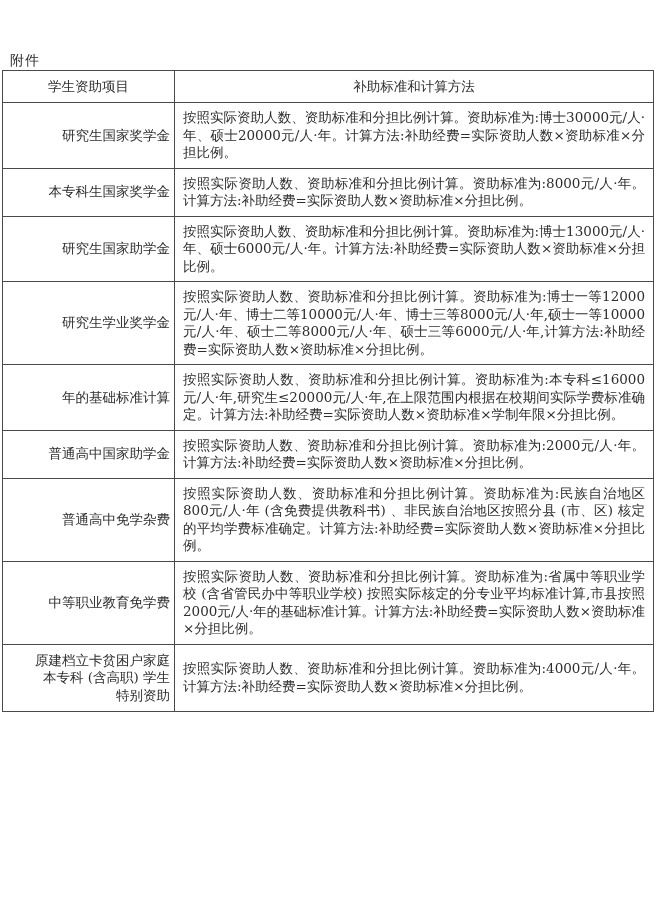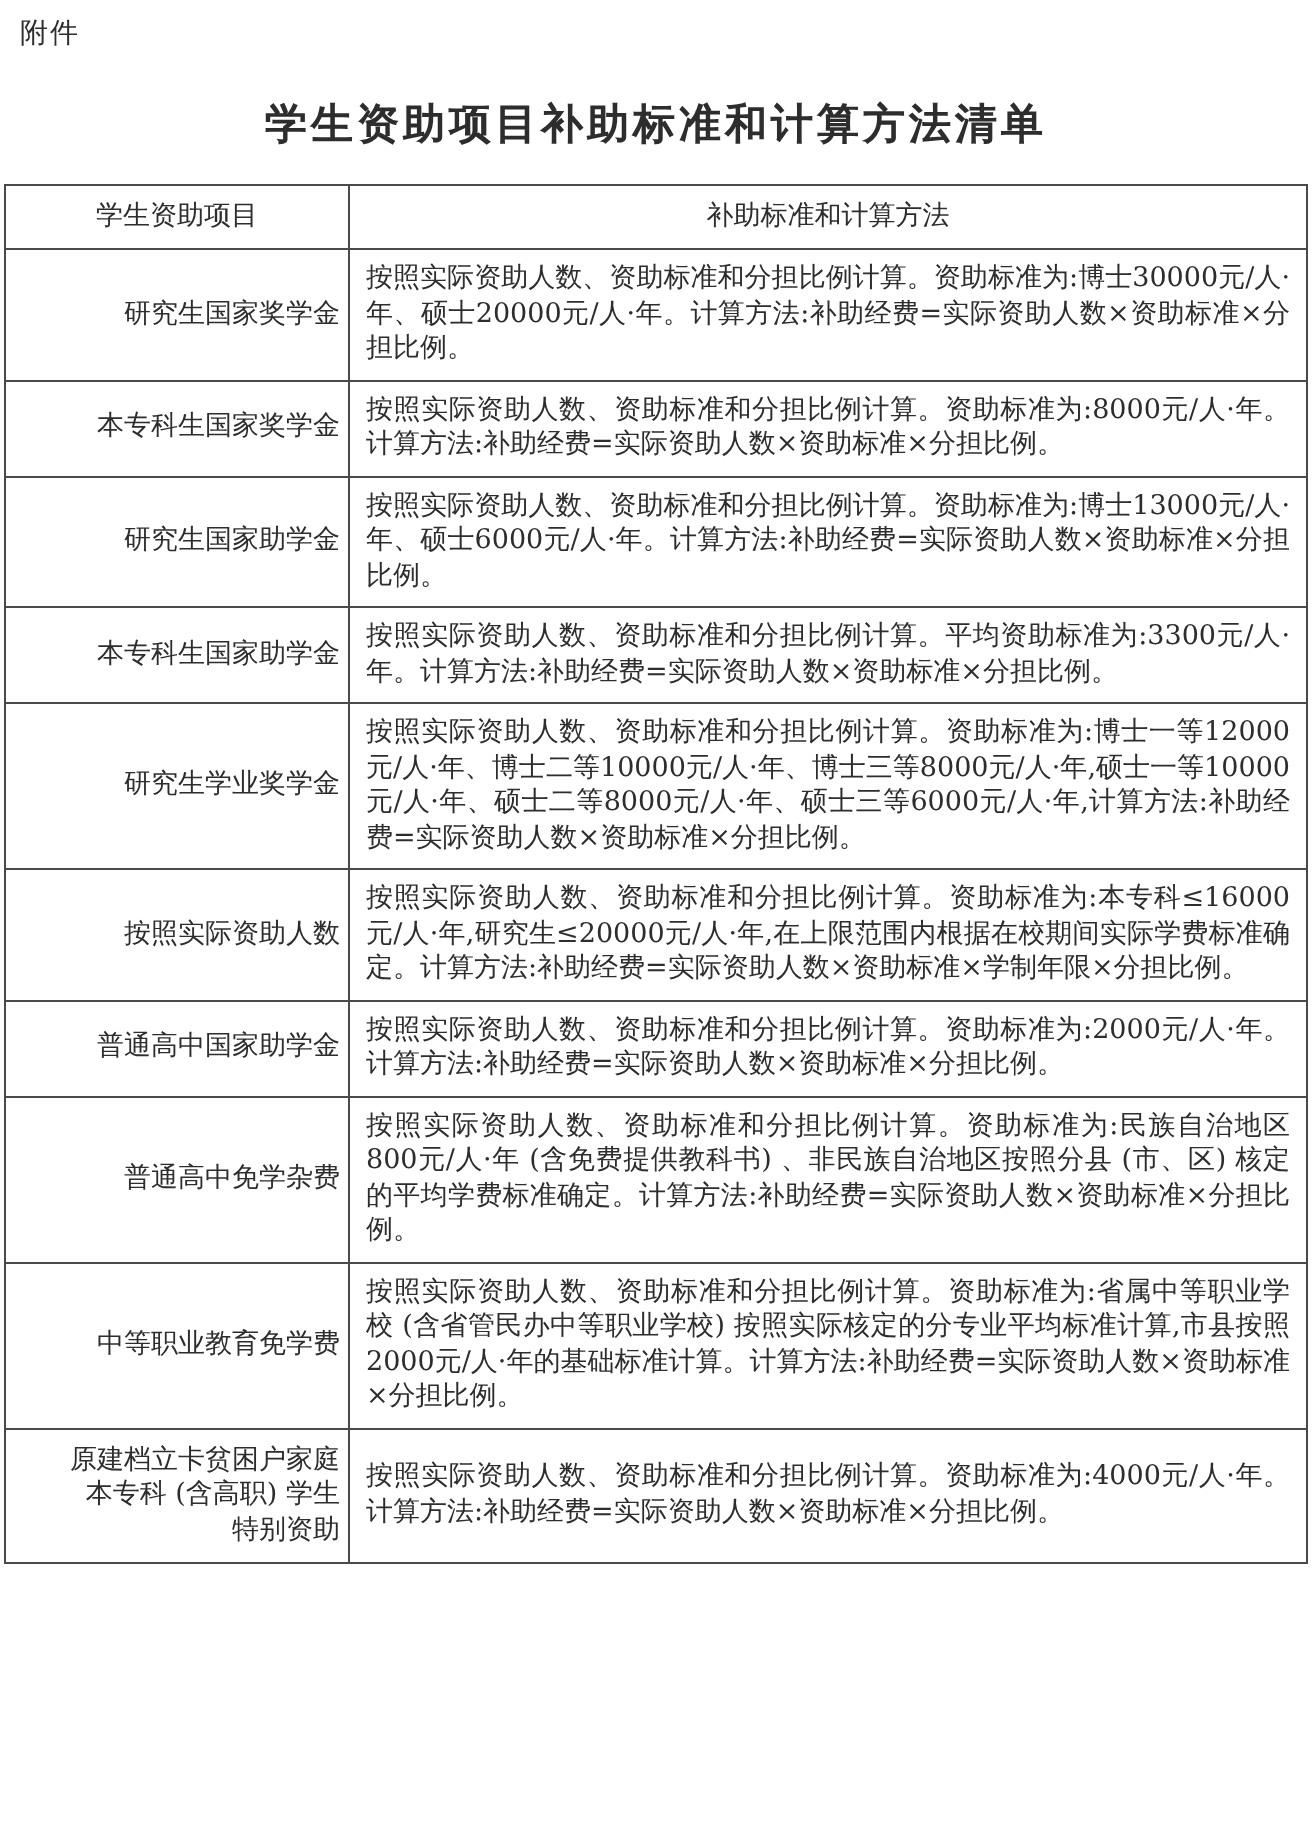--- a/index.html
+++ b/index.html
@@ -14,20 +14,21 @@
   .page {
     position: relative;
     width: 656px;
     height: 918px;
     box-sizing: border-box;
   }
   .attachment-label {
     padding: 8px 0 0 10px;
     font-size: 14px;
     letter-spacing: 1px;
+    margin-top: 44px;
   }
   .doc-title {
     text-align: center;
     font-size: 21px;
     font-weight: bold;
     letter-spacing: 2px;
     margin-top: 22px;
     margin-bottom: 16px;
   }
   table.aid-table {
@@ -62,21 +63,20 @@
     text-justify: inter-ideograph;
     padding: 6px 8px;
     margin-top: 36px;
   }
 </style>
 </head>
 <body>
 
 <div class="page">
   <div class="attachment-label">附件</div>
-  <div class="doc-title">学生资助项目补助标准和计算方法清单</div>
 
   <table class="aid-table">
     <thead>
       <tr>
         <th class="col-project">学生资助项目</th>
         <th class="col-method">补助标准和计算方法</th>
       </tr>
     </thead>
     <tbody>
       <tr>
@@ -85,29 +85,25 @@
       </tr>
       <tr>
         <td class="project-cell">本专科生国家奖学金</td>
         <td class="method-cell">按照实际资助人数、资助标准和分担比例计算。资助标准为:8000元/人·年。计算方法:补助经费=实际资助人数×资助标准×分担比例。</td>
       </tr>
       <tr>
         <td class="project-cell">研究生国家助学金</td>
         <td class="method-cell">按照实际资助人数、资助标准和分担比例计算。资助标准为:博士13000元/人·年、硕士6000元/人·年。计算方法:补助经费=实际资助人数×资助标准×分担比例。</td>
       </tr>
       <tr>
-        <td class="project-cell">本专科生国家助学金</td>
-        <td class="method-cell">按照实际资助人数、资助标准和分担比例计算。平均资助标准为:3300元/人·年。计算方法:补助经费=实际资助人数×资助标准×分担比例。</td>
-      </tr>
-      <tr>
         <td class="project-cell">研究生学业奖学金</td>
         <td class="method-cell">按照实际资助人数、资助标准和分担比例计算。资助标准为:博士一等12000元/人·年、博士二等10000元/人·年、博士三等8000元/人·年,硕士一等10000元/人·年、硕士二等8000元/人·年、硕士三等6000元/人·年,计算方法:补助经费=实际资助人数×资助标准×分担比例。</td>
       </tr>
       <tr>
-        <td class="project-cell">按照实际资助人数</td>
+        <td class="project-cell">年的基础标准计算</td>
         <td class="method-cell">按照实际资助人数、资助标准和分担比例计算。资助标准为:本专科≤16000元/人·年,研究生≤20000元/人·年,在上限范围内根据在校期间实际学费标准确定。计算方法:补助经费=实际资助人数×资助标准×学制年限×分担比例。</td>
       </tr>
       <tr>
         <td class="project-cell">普通高中国家助学金</td>
         <td class="method-cell">按照实际资助人数、资助标准和分担比例计算。资助标准为:2000元/人·年。计算方法:补助经费=实际资助人数×资助标准×分担比例。</td>
       </tr>
       <tr>
         <td class="project-cell">普通高中免学杂费</td>
         <td class="method-cell">按照实际资助人数、资助标准和分担比例计算。资助标准为:民族自治地区800元/人·年 (含免费提供教科书) 、非民族自治地区按照分县 (市、区) 核定的平均学费标准确定。计算方法:补助经费=实际资助人数×资助标准×分担比例。</td>
       </tr>

